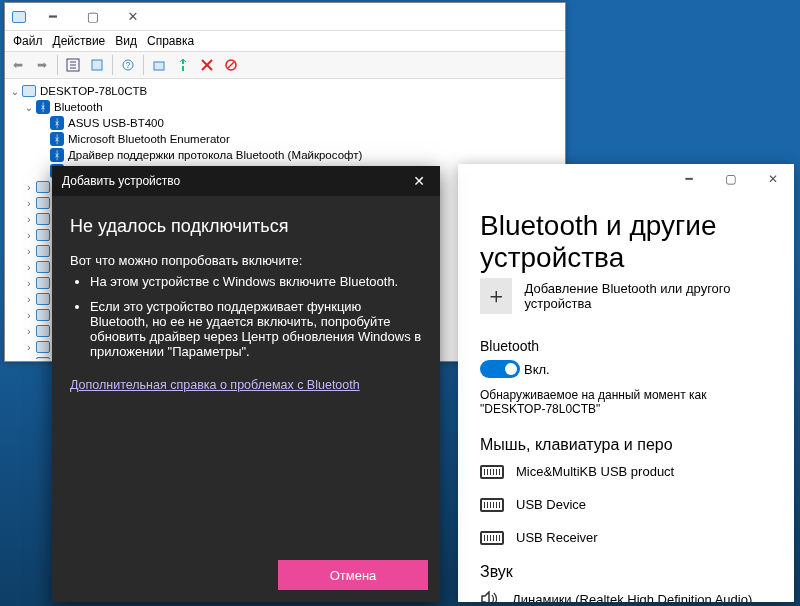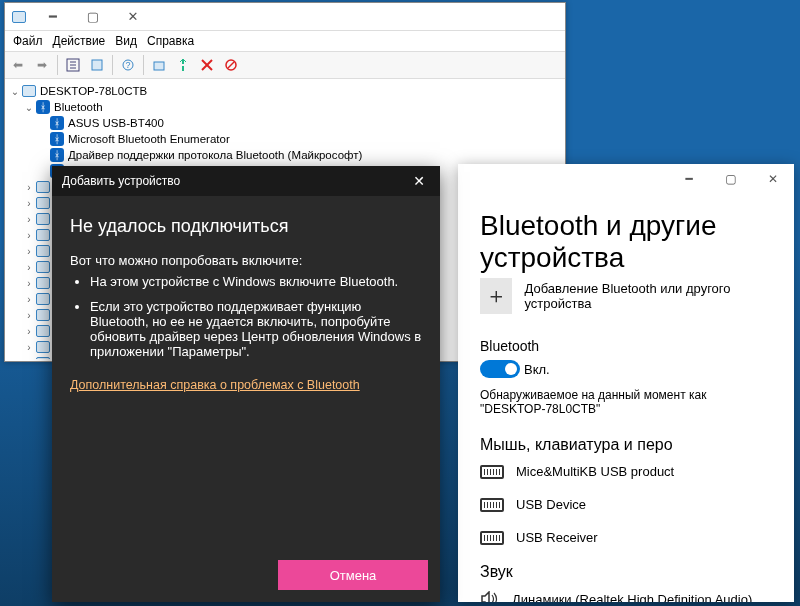--- a/index.html
+++ b/index.html
@@ -101,21 +101,21 @@
   }
   .adddev-title { height: 30px; display: flex; align-items: center;
     background: #1a1a1a; padding-left: 10px; font-size: 12px; }
   .adddev-title .spacer { flex: 1; }
   .adddev-title .close { width: 42px; height: 30px; display: flex;
     align-items: center; justify-content: center; font-size: 14px; }
   .adddev-body { padding: 14px 18px 0 18px; font-size: 13px; }
   .adddev-h1 { font-size: 18px; font-weight: 400; margin: 6px 0 16px; }
   .adddev-body ul { margin: 6px 0 18px; padding-left: 20px; }
   .adddev-body li { margin-bottom: 10px; }
-  .help-link { color: #fdba74; text-decoration: underline; font-size: 12.5px; }
+  .help-link { color: #c4b5fd; text-decoration: underline; font-size: 12.5px; }
   .adddev-footer { margin-top: auto; padding: 12px; display: flex;
     justify-content: flex-end; }
   .cancel-btn { background: #ec4899; color: #fff; border: none; width: 150px;
     height: 30px; font-size: 13px; }
 </style>
 </head>
 <body>
 
 <div class="devmgr">
   <div class="devmgr-title">

